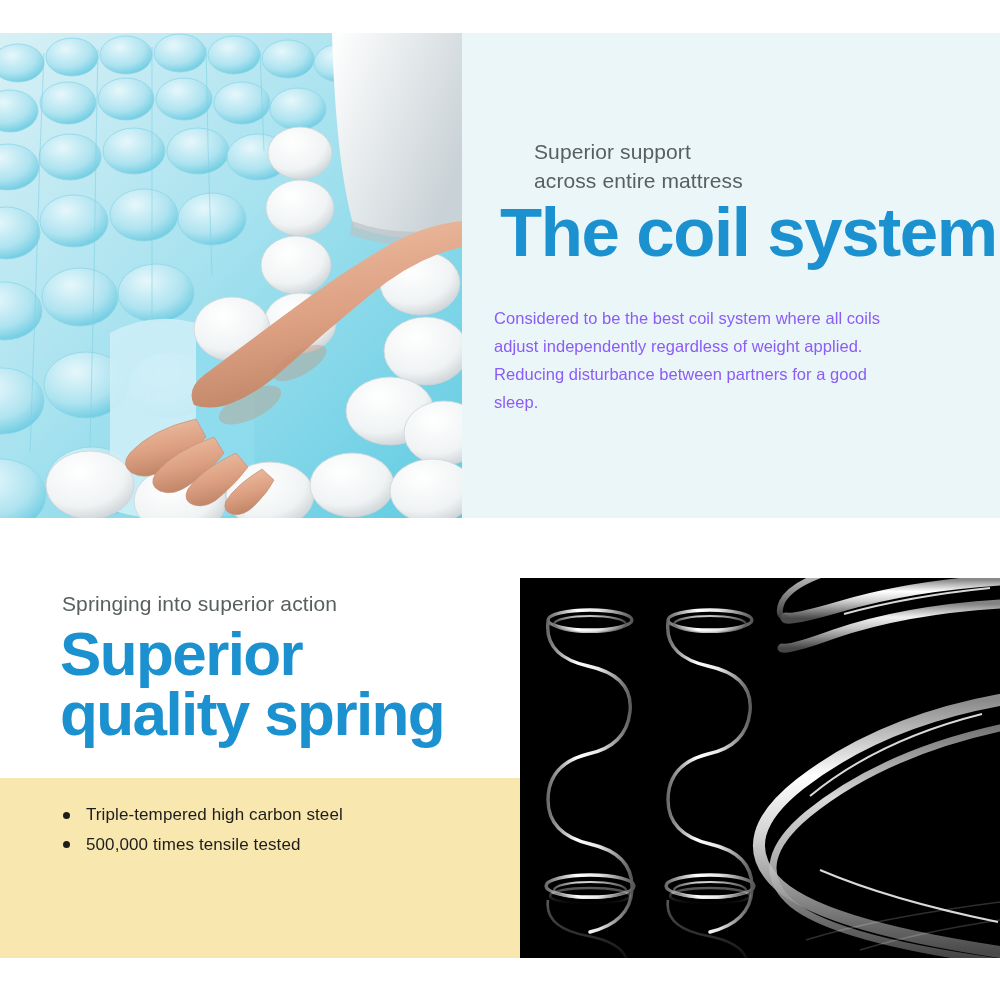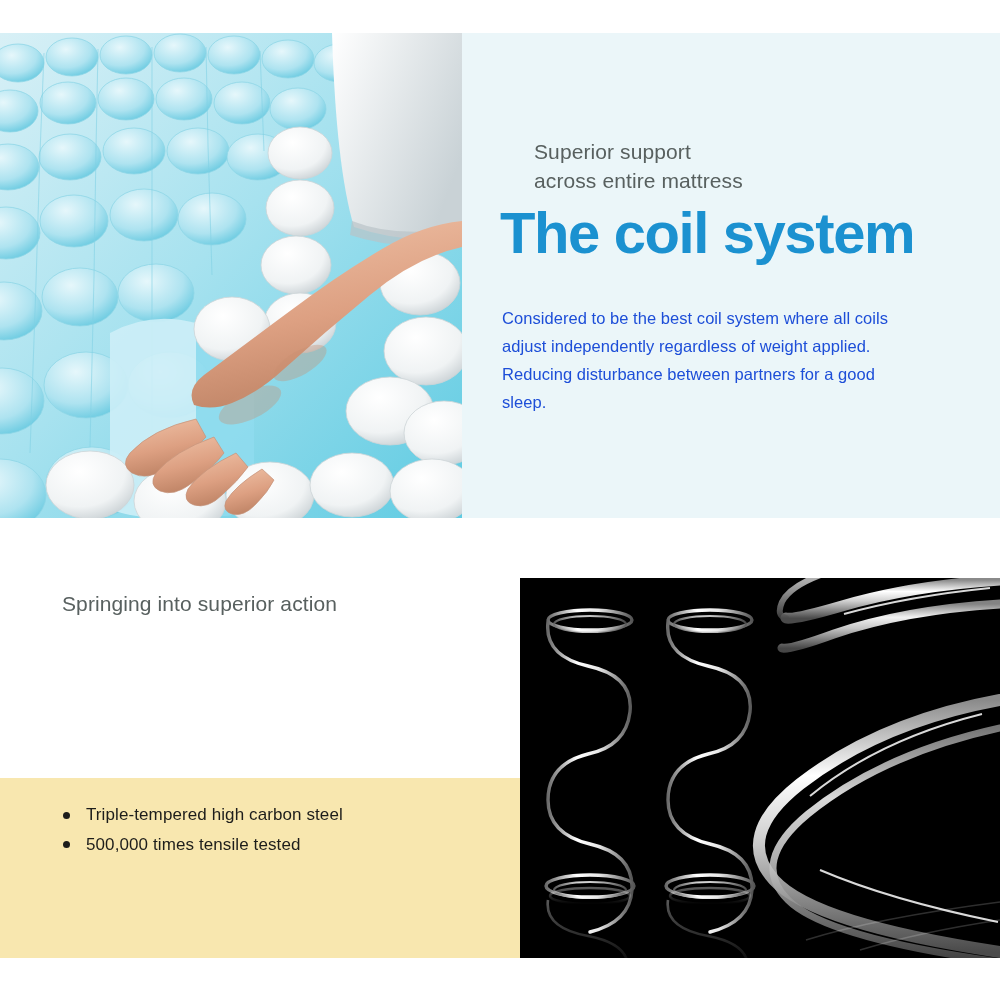--- a/index.html
+++ b/index.html
@@ -29,26 +29,26 @@
     position:absolute;left:462px;top:0;width:538px;height:485px;
     background:#ebf6f9;
   }
   .eyebrow{
     position:absolute;left:40px;top:104px;
     font-size:21px;line-height:29px;color:#58605f;
     letter-spacing:.1px;white-space:pre-line;margin-left:32px;
   }
   .headline-blue-1{
     position:absolute;left:38px;top:169px;
-    font-size:58px;line-height:62px;font-weight:bold;
+    font-size:69px;line-height:62px;font-weight:bold;
     color:#1b91d0;letter-spacing:-1.4px;
   }
   .bodycopy{
-    position:absolute;left:40px;top:254px;width:400px;
-    font-size:16.5px;line-height:28px;color:#1d4ed8;
+    position:absolute;left:32px;top:254px;width:400px;
+    font-size:16.5px;line-height:28px;color:#8b5cf6;
     letter-spacing:.05px;
   }
 
   
   #section-spring{
     position:absolute;left:0;top:518px;width:1000px;height:440px;
   }
   .eyebrow-2{
     position:absolute;left:62px;top:72px;
     font-size:21px;line-height:28px;color:#58605f;letter-spacing:.1px;
@@ -218,20 +218,22 @@
     <div class="eyebrow">Superior support
 across entire mattress</div>
     <div class="headline-blue-1">The coil system</div>
     <p class="bodycopy">Considered to be the best coil system where all coils adjust independently regardless of weight applied. Reducing disturbance between partners for a good sleep.</p>
   </div>
 </div>
 
 <div id="section-spring">
 
   <div class="eyebrow-2">Springing into superior action</div>
+  <div class="headline-blue-2">Superior
+quality spring</div>
 
   <div class="panel-bullets">
     <ul class="bullet-list">
       <li>Triple-tempered high carbon steel</li>
       <li>500,000 times tensile tested</li>
     </ul>
   </div>
 
   <div class="photo-springs">
     <svg viewBox="0 0 480 380" preserveAspectRatio="xMidYMid slice">

